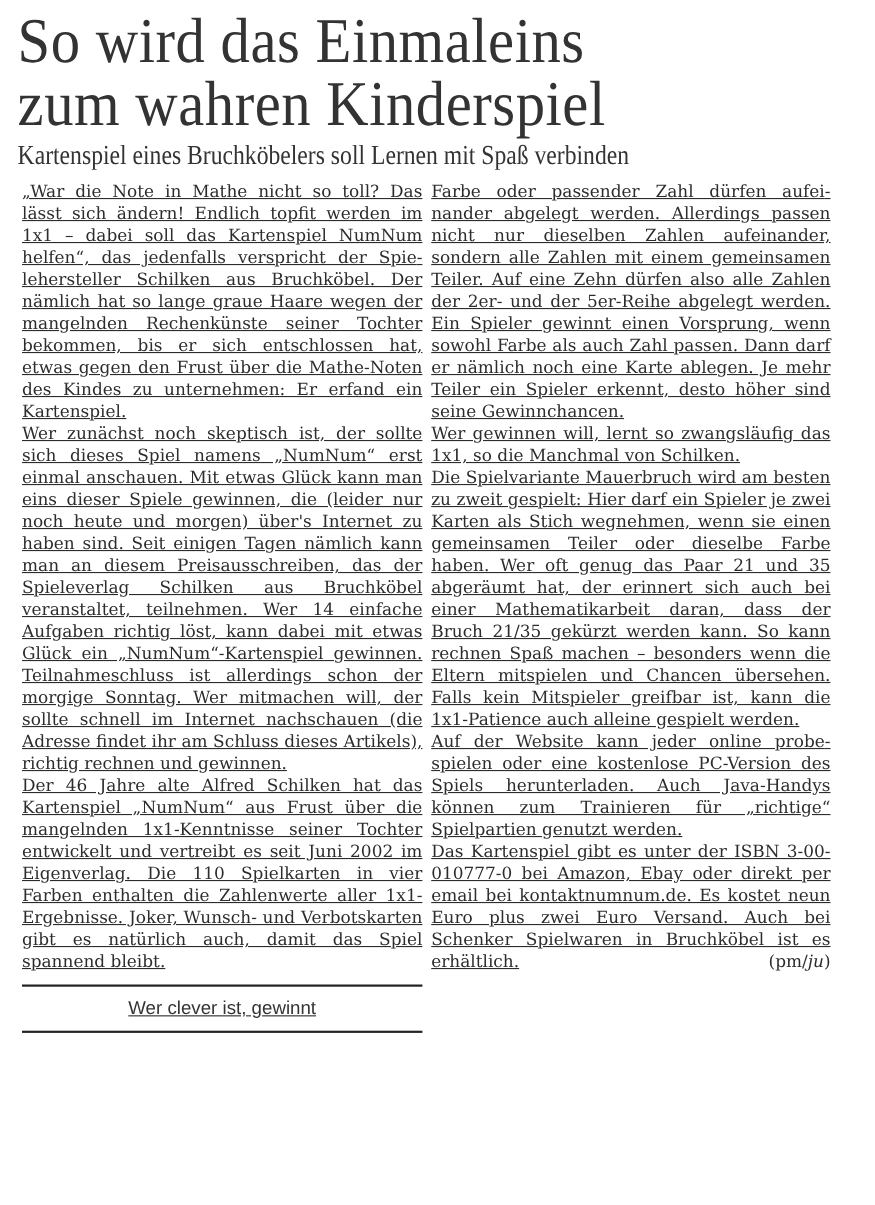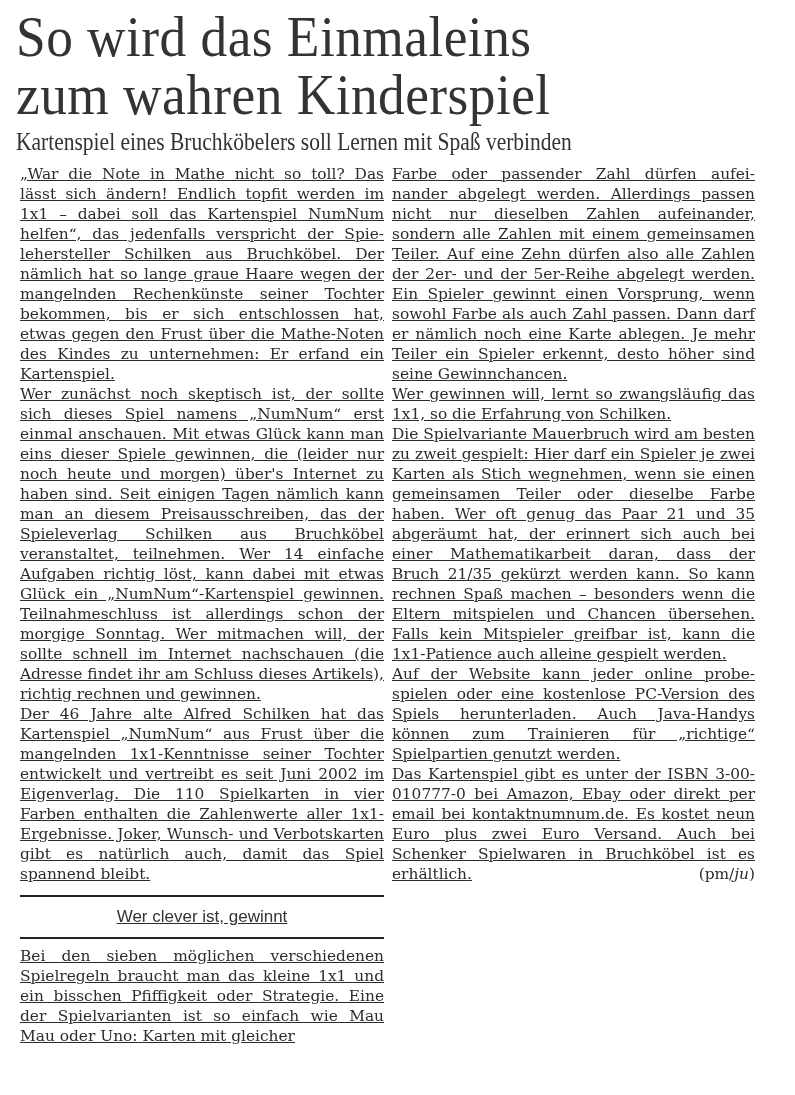--- a/index.html
+++ b/index.html
@@ -58,22 +58,21 @@
 </h1>
 <h2 class="subline">Kartenspiel eines Bruchköbelers soll Lernen mit Spaß verbinden</h2>
 
 <div class="col col-left">
   <p>„War die Note in Mathe nicht so toll? Das lässt sich ändern! Endlich topfit werden im 1x1 – dabei soll das Kartenspiel NumNum helfen“, das jedenfalls verspricht der Spie­lehersteller Schilken aus Bruchköbel. Der nämlich hat so lange graue Haare wegen der mangelnden Rechenkünste seiner Tochter bekommen, bis er sich entschlos­sen hat, etwas gegen den Frust über die Mathe-Noten des Kindes zu unternehmen: Er erfand ein Kartenspiel.</p>
   <p>Wer zunächst noch skeptisch ist, der sollte sich dieses Spiel namens „NumNum“ erst einmal anschauen. Mit etwas Glück kann man eins dieser Spiele gewinnen, die (lei­der nur noch heute und morgen) über's In­ternet zu haben sind. Seit einigen Tagen nämlich kann man an diesem Preisaus­schreiben, das der Spieleverlag Schilken aus Bruchköbel veranstaltet, teilnehmen. Wer 14 einfache Aufgaben richtig löst, kann dabei mit etwas Glück ein „Num­Num“-Kartenspiel gewinnen. Teilnahme­schluss ist allerdings schon der morgige Sonntag. Wer mitmachen will, der sollte schnell im Internet nachschauen (die Adresse findet ihr am Schluss dieses Arti­kels), richtig rechnen und gewinnen.</p>
   <p>Der 46 Jahre alte Alfred Schilken hat das Kartenspiel „NumNum“ aus Frust über die mangelnden 1x1-Kenntnisse seiner Toch­ter entwickelt und vertreibt es seit Juni 2002 im Eigenverlag. Die 110 Spielkarten in vier Farben enthalten die Zahlenwerte al­ler 1x1-Ergebnisse. Joker, Wunsch- und Verbotskarten gibt es natürlich auch, da­mit das Spiel spannend bleibt.</p>
   <div class="rule rule-top"></div>
   <div class="subhead">Wer clever ist, gewinnt</div>
   <div class="rule rule-bot"></div>
-  <p>Bei den sieben möglichen verschiedenen Spielregeln braucht man das kleine 1x1 und ein bisschen Pfiffigkeit oder Strategie. Eine der Spielvarianten ist so einfach wie Mau Mau oder Uno: Karten mit gleicher</p>
 </div>
 
 <div class="col col-right">
   <p>Farbe oder passender Zahl dürfen aufei­nander abgelegt werden. Allerdings passen nicht nur dieselben Zahlen aufeinander, sondern alle Zahlen mit einem gemeinsa­men Teiler. Auf eine Zehn dürfen also alle Zahlen der 2er- und der 5er-Reihe abgelegt werden. Ein Spieler gewinnt einen Vor­sprung, wenn sowohl Farbe als auch Zahl passen. Dann darf er nämlich noch eine Karte ablegen. Je mehr Teiler ein Spieler erkennt, desto höher sind seine Gewinn­chancen.</p>
-  <p>Wer gewinnen will, lernt so zwangsläufig das 1x1, so die Erfahrung von Schilken.</p>
+  <p>Wer gewinnen will, lernt so zwangsläufig das 1x1, so die Manchmal von Schilken.</p>
   <p>Die Spielvariante Mauerbruch wird am besten zu zweit gespielt: Hier darf ein Spie­ler je zwei Karten als Stich wegnehmen, wenn sie einen gemeinsamen Teiler oder dieselbe Farbe haben. Wer oft genug das Paar 21 und 35 abgeräumt hat, der erinnert sich auch bei einer Mathematikarbeit da­ran, dass der Bruch 21/35 gekürzt werden kann. So kann rechnen Spaß machen – be­sonders wenn die Eltern mitspielen und Chancen übersehen. Falls kein Mitspieler greifbar ist, kann die 1x1-Patience auch al­leine gespielt werden.</p>
   <p>Auf der Website kann jeder online probe­spielen oder eine kostenlose PC-Version des Spiels herunterladen. Auch Java-Handys können zum Trainieren für „rich­tige“ Spielpartien genutzt werden.</p>
   <p><span>Das Kartenspiel gibt es unter der ISBN 3-00-010777-0 bei Amazon, Ebay oder direkt per email bei kontaktnumnum.de. Es kos­tet neun Euro plus zwei Euro Versand. Auch bei Schenker Spielwaren in Bruch­köbel ist es erhältlich.</span><span class="author"><span>(pm/</span><em>ju</em><span>)</span></span></p>
 </div>
 
 </body></html>

